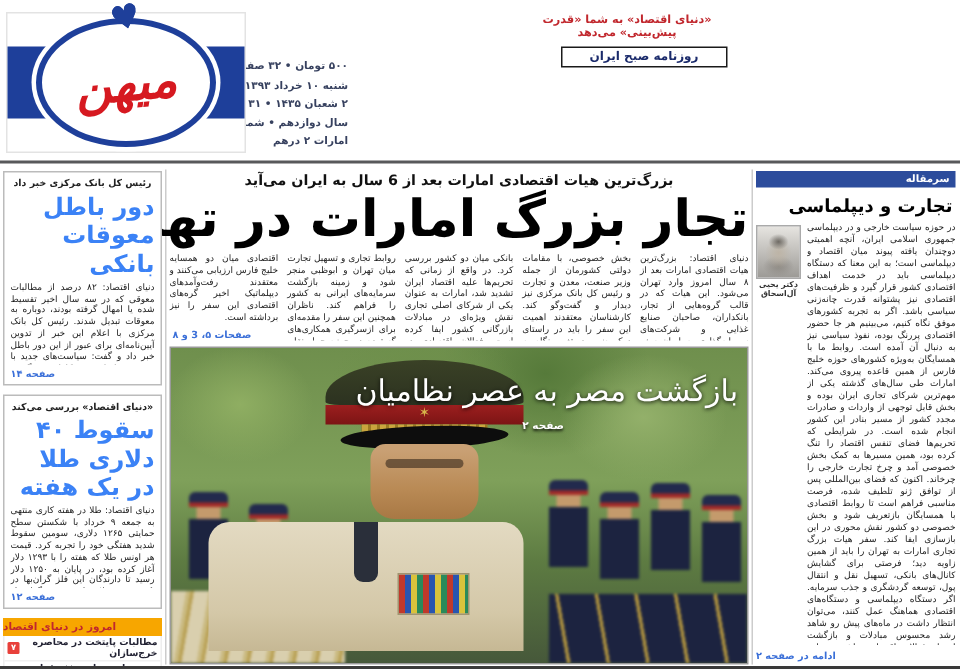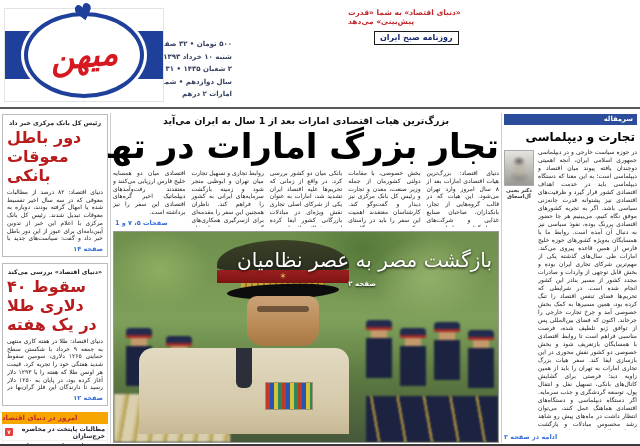--- a/index.html
+++ b/index.html
@@ -17,24 +17,24 @@
   .ad-brand{color:#d61920;font-size:33px;font-weight:bold;font-style:italic;transform:rotate(-5deg);line-height:1;}
   .ad-heart{position:absolute;left:50%;top:-14px;transform:translate(-50%,0) rotate(-14deg);
     color:#1e3f9a;font-size:22px;line-height:1;text-shadow:0 0 0 #1e3f9a;}
   .vline-top{position:absolute;left:163px;top:30px;width:1px;height:72px;background:#ccc;}
   .issue-col{position:absolute;left:156px;top:38px;width:76px;text-align:right;
     font-size:7px;line-height:12.6px;color:#37415f;font-weight:bold;white-space:nowrap;}
   .issue-col .line{display:block;}
   .masthead-band{position:absolute;left:234px;top:32px;width:406px;height:47px;background:#2c4c9c;}
   .masthead-title{position:absolute;right:2px;top:-23px;color:#fff;font-size:54px;font-weight:bold;
     font-style:italic;line-height:88px;white-space:nowrap;letter-spacing:-1px;}
-  .slogan{position:absolute;left:348px;top:8px;width:140px;text-align:left;color:#c1272d;
+  .slogan{position:absolute;left:348px;top:8px;width:140px;text-align:center;color:#c1272d;
     font-size:7.5px;font-weight:bold;z-index:4;}
   .daily-badge{position:absolute;left:374px;top:31px;background:#fff;border:1px solid #1a1a1a;
-    color:#1a2a6b;font-size:8px;font-weight:bold;padding:1px 5px 2px;z-index:5;white-space:nowrap;}
+    color:#1a2a6b;font-size:8px;font-weight:bold;padding:1px 18px 2px;z-index:5;white-space:nowrap;}
   .hrule{position:absolute;left:0;top:107px;width:640px;height:2px;background:#58595b;}
   
   .vline1{position:absolute;left:110px;top:113px;width:1px;height:330px;background:#ccc;}
   .vline2{position:absolute;left:501px;top:113px;width:1px;height:330px;background:#ccc;}
   .left-col{position:absolute;left:2px;top:114px;width:106px;}
   .center-col{position:absolute;left:113px;top:112px;width:386px;}
   .right-col{position:absolute;left:504px;top:114px;width:133px;}
   
   .lead-kicker{text-align:center;font-size:9.5px;font-weight:bold;color:#111;margin:3px 0 1px;}
   .lead-headline{text-align:center;font-size:34px;font-weight:bold;line-height:38px;color:#000;white-space:nowrap;}
@@ -77,23 +77,23 @@
     background:repeating-linear-gradient(90deg,#c0392b 0 4px,#2855b0 4px 8px,#d9c33c 8px 12px,#2a8a5a 12px 16px);}
   .photo-topline{position:absolute;top:4px;right:6px;color:#fff;font-size:7.8px;font-weight:bold;
     text-shadow:0 1px 2px rgba(0,0,0,.85);}
   .photo-headline{position:absolute;top:16px;right:6px;color:#fff;font-size:20px;font-weight:normal;
     text-shadow:0 1px 3px rgba(0,0,0,.9);}
   .photo-page{position:absolute;top:48px;right:122px;color:#fff;font-size:7px;font-weight:bold;
     text-shadow:0 1px 2px rgba(0,0,0,.85);}
   
   .box{border:1px solid #bbb;background:#fff;padding:4px 4px 3px;margin-bottom:6px;box-sizing:border-box;}
   .box-kicker{font-size:6.3px;text-align:center;color:#222;margin-bottom:2px;font-weight:bold;}
-  .box-headline{font-size:16px;font-weight:bold;text-align:left;line-height:19px;color:#b91c1c;margin:1px 0 3px;}
+  .box-headline{font-size:16px;font-weight:bold;text-align:right;line-height:19px;color:#3b82f6;margin:1px 0 3px;}
   .box-body{font-size:6px;line-height:7.7px;text-align:justify;color:#1a1a1a;max-height:55px;overflow:hidden;}
-  .page-ref{color:#3a6fd8;font-size:6.5px;font-weight:bold;margin-top:2px;text-align:right;}
+  .page-ref{color:#3a6fd8;font-size:6.5px;font-weight:bold;margin-top:2px;text-align:left;}
   .today{margin-top:2px;}
   .today-header{background:#f7a600;color:#c1272d;font-weight:bold;font-size:7px;text-align:left;padding:2px 0;}
   .today-list{border:1px solid #eee;border-top:none;}
   .today-row{display:flex;justify-content:space-between;align-items:center;padding:1px 2px;
     border-bottom:1px solid #f0f0f0;font-size:6.2px;font-weight:bold;color:#223;min-height:9px;}
   .badge{min-width:8px;height:8px;background:#e8403a;color:#fff;font-size:5.5px;line-height:8px;
     text-align:center;border-radius:1px;flex:0 0 auto;margin-right:2px;}
   
   .ed-tag-bar{background:#2c4c9c;height:11px;display:flex;align-items:center;padding:0 4px;margin-bottom:5px;}
   .ed-tag{color:#fff;font-size:6.8px;font-weight:bold;line-height:1;}
@@ -134,25 +134,25 @@
 
   <div class="slogan">«دنیای اقتصاد» به شما «قدرت پیش‌بینی» می‌دهد</div>
   <div class="daily-badge">روزنامه صبح ایران</div>
 
 
   <div class="hrule"></div>
   <div class="vline1"></div>
   <div class="vline2"></div>
 
   <div class="center-col">
-    <div class="lead-kicker">بزرگ‌ترین هیات اقتصادی امارات بعد از 1 سال به ایران می‌آید</div>
+    <div class="lead-kicker">بزرگ‌ترین هیات اقتصادی امارات بعد از 6 سال به ایران می‌آید</div>
     <div class="lead-headline">تجار بزرگ امارات در تهران</div>
     <div class="lead-body-wrap">
       <div class="lead-body">دنیای اقتصاد: بزرگ‌ترین هیات اقتصادی امارات بعد از ۸ سال امروز وارد تهران می‌شود. این هیات که در قالب گروه‌هایی از تجار، بانکداران، صاحبان صنایع غذایی و شرکت‌های سرمایه‌گذاری به ایران سفر می‌کند، قرار است علاوه بر دیدارهای مستقل با فعالان بخش خصوصی، با مقامات دولتی کشورمان از جمله وزیر صنعت، معدن و تجارت و رئیس کل بانک مرکزی نیز دیدار و گفت‌وگو کند. کارشناسان معتقدند اهمیت این سفر را باید در راستای درک ضرورت تغییر نگاه به ایران در منطقه پس از توافق ژنو و نیز چالش‌های مالی و بانکی میان دو کشور بررسی کرد. در واقع از زمانی که تحریم‌ها علیه اقتصاد ایران تشدید شد، امارات به عنوان یکی از شرکای اصلی تجاری نقش ویژه‌ای در مبادلات بازرگانی کشور ایفا کرده است. فعالان اقتصادی دو طرف امیدوارند این سفر به گشایش روابط بانکی، تقویت روابط تجاری و تسهیل تجارت میان تهران و ابوظبی منجر شود و زمینه بازگشت سرمایه‌های ایرانی به کشور را فراهم کند. ناظران همچنین این سفر را مقدمه‌ای برای ازسرگیری همکاری‌های گسترده در حوزه حمل‌ونقل، گردشگری و انرژی و گامی در جهت احیای اعتماد اقتصادی میان دو همسایه خلیج فارس ارزیابی می‌کنند و معتقدند رفت‌وآمدهای دیپلماتیک اخیر گره‌های اقتصادی این سفر را نیز برداشته است.</div>
-      <span class="pages-ref">صفحات ۵، ۷ و 1</span>
+      <span class="pages-ref">صفحات ۵، 3 و ۸</span>
     </div>
 
     <div class="photo">
       <div class="guard" style="left:12px;top:96px">
           <div class="cap"></div>
           <div class="face"></div>
           <div class="torso"></div>
         </div>
       <div class="guard" style="left:52px;top:104px">
           <div class="cap"></div>

